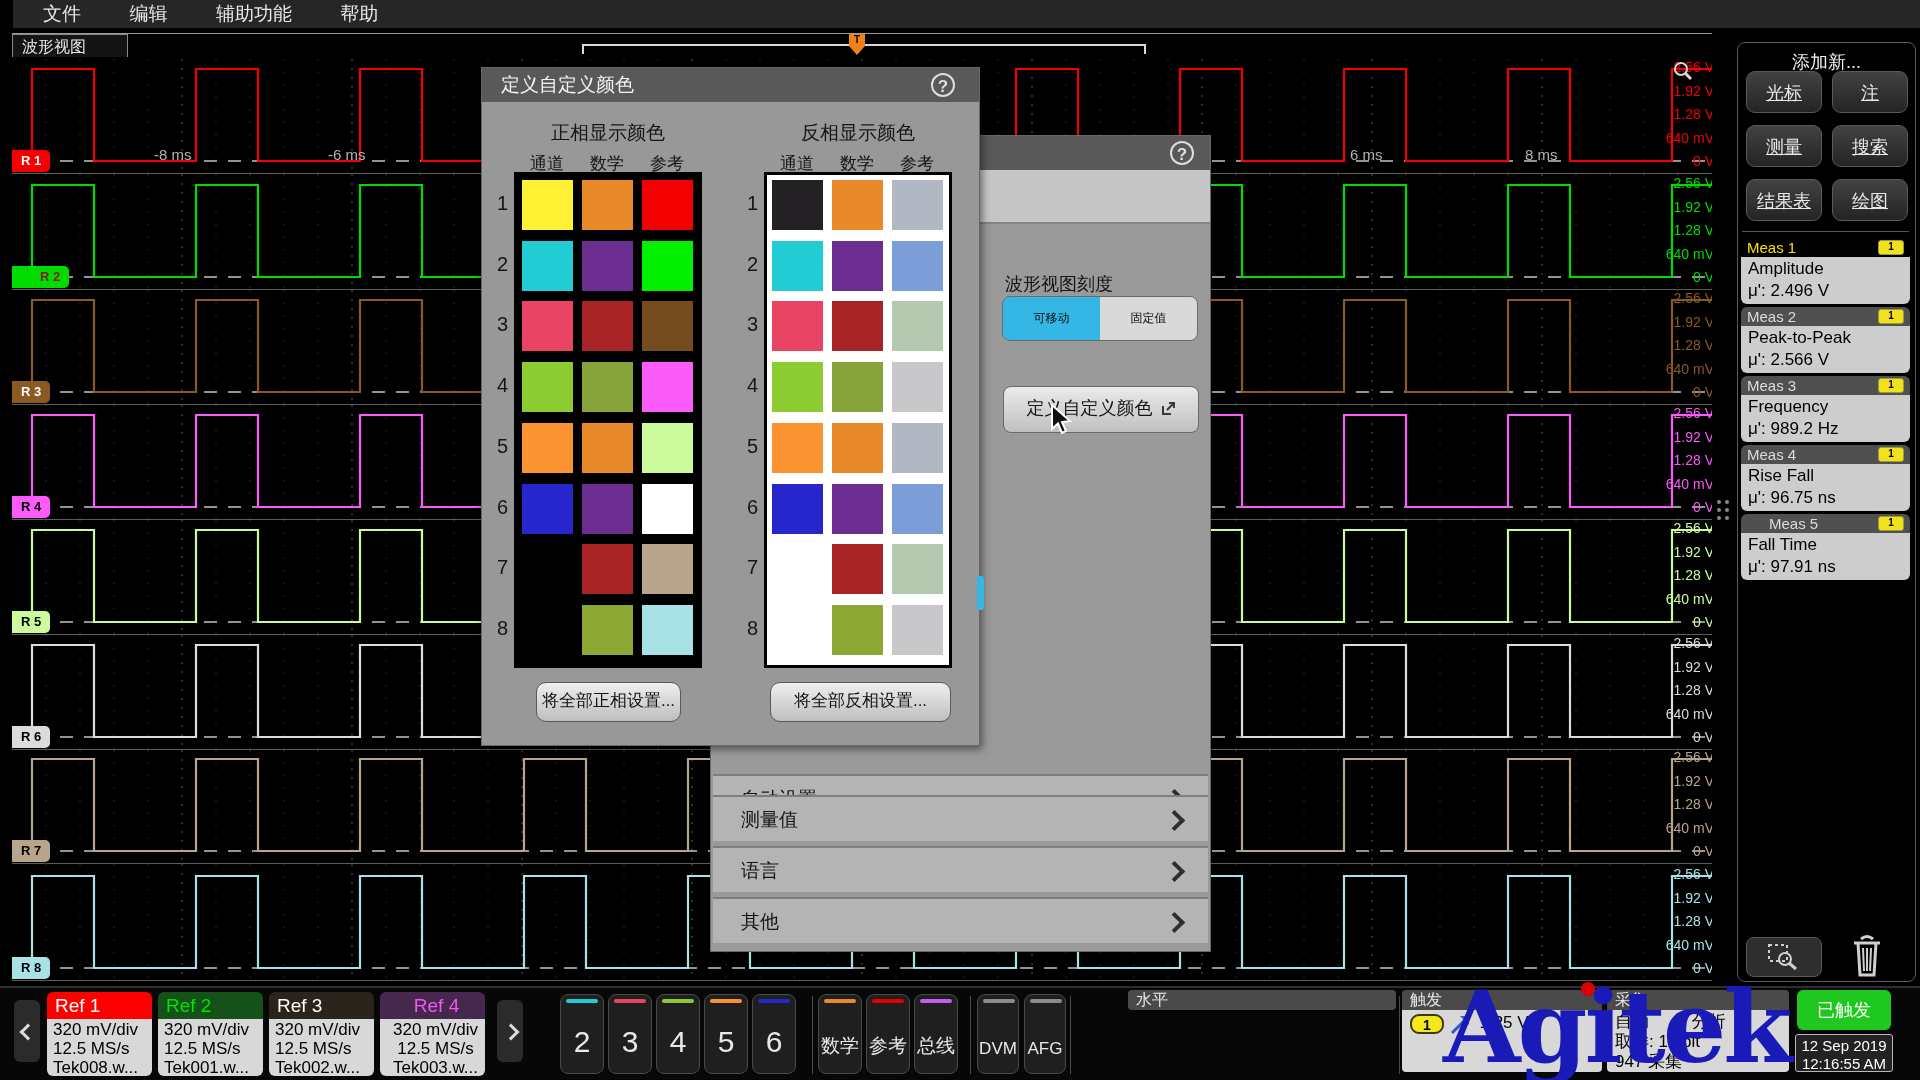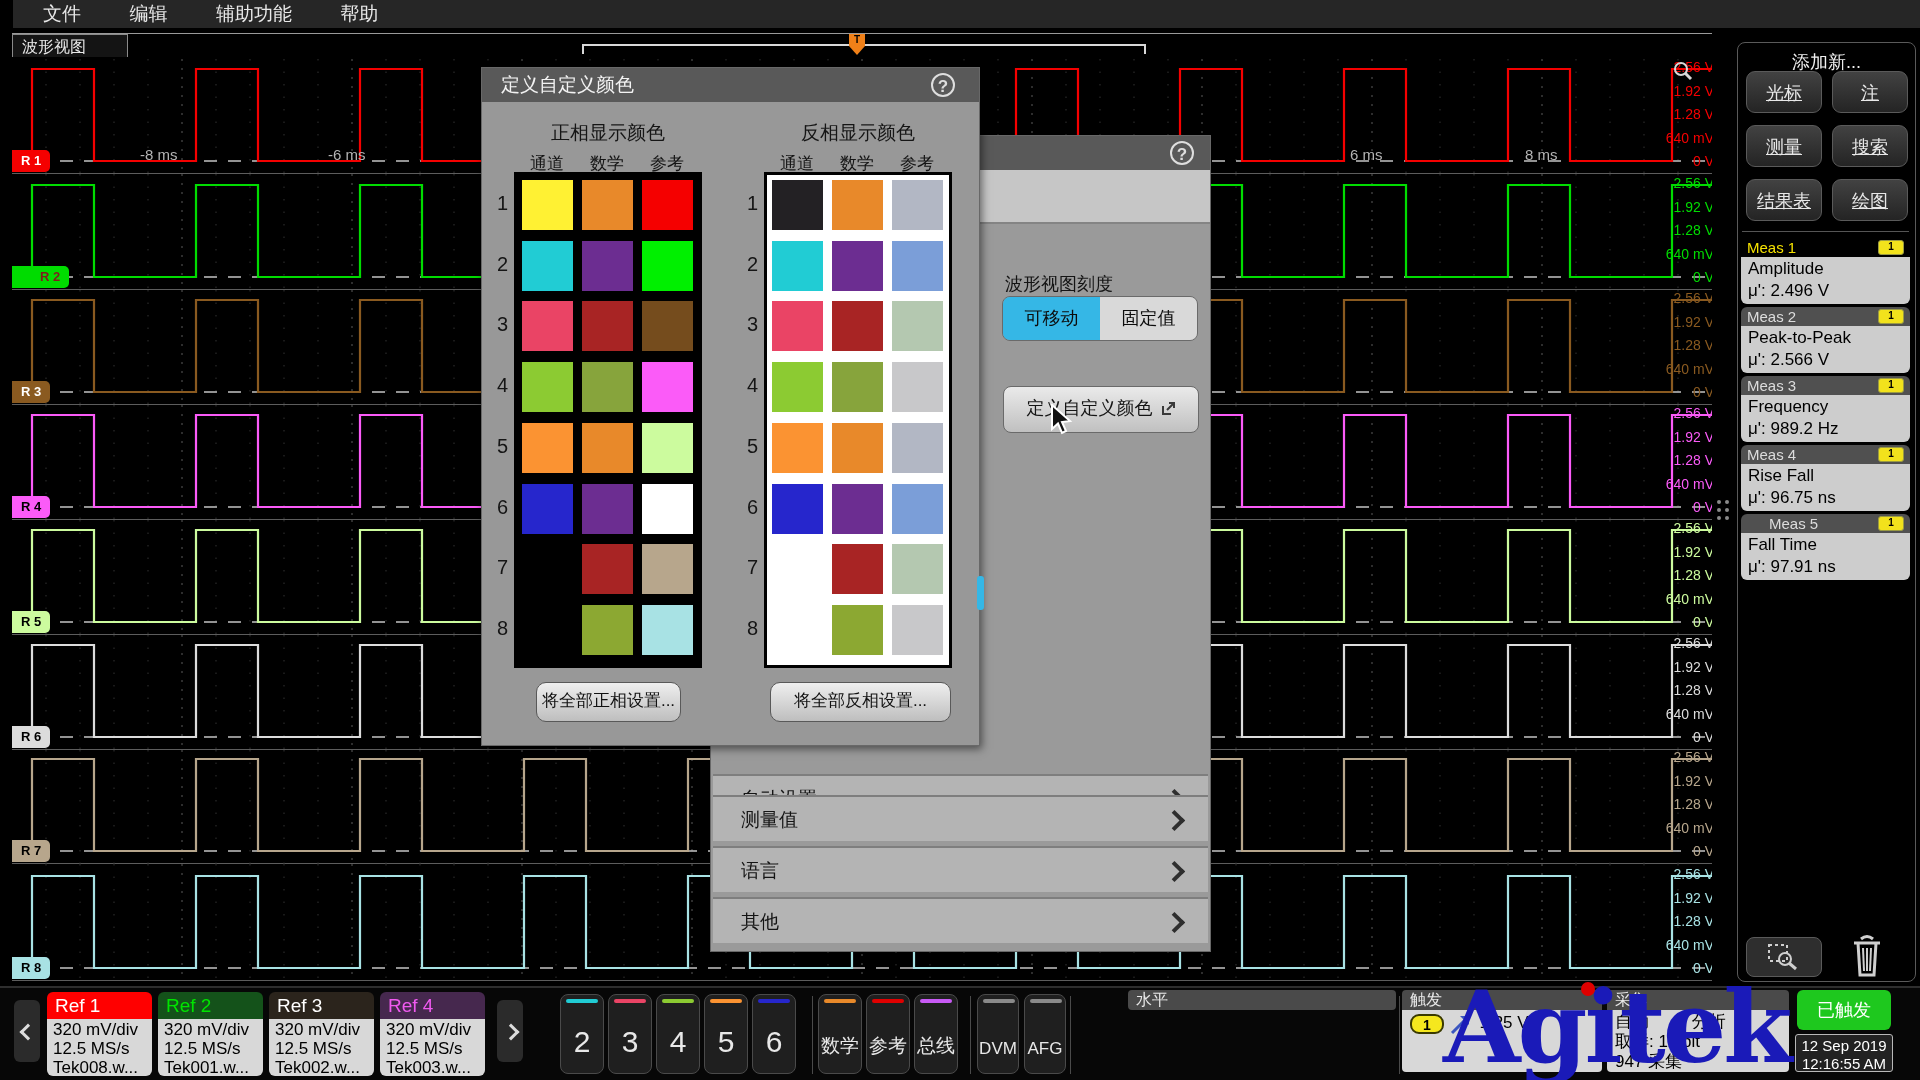--- a/index.html
+++ b/index.html
@@ -35,21 +35,21 @@
   .row-num{position:absolute;font-size:20px;color:#151515;width:22px;text-align:right;}
   .swatch-table{position:absolute;width:188px;height:496px;box-sizing:border-box;}
   .swatch{position:absolute;width:51px;height:50px;}
   .dlg-btn{position:absolute;height:38px;background:linear-gradient(#EFEFEF,#BEBEBE);border:1px solid #595959;
     border-radius:10px;font-size:17px;color:#111;text-align:center;line-height:36px;}
   #settings-panel{left:710px;top:135px;width:499px;height:815px;background:#9A9A9A;border:1px solid #686868;z-index:5;}
   #settings-tabband{position:absolute;left:0;top:34px;width:100%;height:52px;background:#C6C6C6;border-bottom:2px solid #848484;}
   #scale-mode-label{position:absolute;left:294px;top:136px;font-size:18px;color:#141414;}
   .toggle{position:absolute;left:291px;top:160px;width:194px;height:43px;border:1px solid #6a6a6a;border-radius:8px;
     overflow:hidden;display:flex;}
-  .toggle>div{flex:1;font-size:18px;color:#0c0c0c;text-align:center;line-height:43px;}
+  .toggle>div{flex:1;font-size:12px;color:#0c0c0c;text-align:center;line-height:43px;}
   #define-btn{position:absolute;left:292px;top:250px;width:194px;height:45px;background:linear-gradient(#EAEAEA,#C0C0C0);
     border:1px solid #6a6a6a;border-radius:8px;font-size:18px;color:#141414;text-align:center;line-height:43px;}
   #define-btn svg{vertical-align:-2px;margin-left:8px;}
   .set-row{position:absolute;left:2px;width:495px;height:46px;background:#B4B4B4;border-top:2px solid #7e7e7e;
     font-size:19px;color:#141414;line-height:46px;padding-left:28px;box-sizing:border-box;}
   .chev{position:absolute;right:26px;top:16px;width:11px;height:11px;border-top:4px solid #2e2e2e;
     border-right:4px solid #2e2e2e;transform:rotate(45deg);}
   #scroll-ind{left:977px;top:576px;width:7px;height:34px;background:#35B7E6;border-radius:3px;z-index:12;}
   
   #sidebar-box{left:1737px;top:42px;width:177px;height:938px;border:1px solid #5a5a5a;border-radius:8px;background:#000;}
@@ -586,21 +586,21 @@
         <line x1="0" y1="104" x2="1700" y2="104" stroke="#c4c4c4" stroke-width="1.5" stroke-dasharray="13 11"></line>
         <path d="M0,104 L20,104 L20,12 L82,12 L82,104 L184,104 L184,12 L246,12 L246,104 L348,104 L348,12 L410,12 L410,104 L512,104 L512,12 L574,12 L574,104 L676,104 L676,12 L738,12 L738,104 L840,104 L840,12 L902,12 L902,104 L1004,104 L1004,12 L1066,12 L1066,104 L1168,104 L1168,12 L1230,12 L1230,104 L1332,104 L1332,12 L1394,12 L1394,104 L1496,104 L1496,12 L1558,12 L1558,104 L1660,104 L1660,12 L1700,12" fill="none" stroke="#A8E2E4" stroke-width="2.2"></path>
       </svg>
     </div>
     <div class="scale-label" style="color: rgb(168, 226, 228); left: 1632px; top: 832px;">2.56 V</div>
     <div class="scale-label" style="color: rgb(168, 226, 228); left: 1632px; top: 855.5px;">1.92 V</div>
     <div class="scale-label" style="color: rgb(168, 226, 228); left: 1632px; top: 879px;">1.28 V</div>
     <div class="scale-label" style="color: rgb(168, 226, 228); left: 1632px; top: 902.5px;">640 mV</div>
     <div class="scale-label" style="color: rgb(168, 226, 228); left: 1632px; top: 926px;">0 V</div>
     <div class="r-badge" style="top: 923px; background: rgb(168, 226, 228); color: rgb(0, 0, 0);">R 8</div>
-    <div class="time-label" style="left: 128px; top: 112px;">-8 ms</div>
+    <div class="time-label" style="left: 142px; top: 112px;">-8 ms</div>
     <div class="time-label" style="left: 316px; top: 112px;">-6 ms</div>
     <div class="time-label" style="left: 1338px; top: 112px;">6 ms</div>
     <div class="time-label" style="left: 1513px; top: 112px;">8 ms</div>
   </div>
 <div id="wave-tab" class="abs">波形视图</div>
 <div id="bracket" class="abs"></div>
 <div id="trig-flag" class="abs">T</div>
 <div id="trig-tri" class="abs"></div>
 <svg id="wave-mag" class="abs" width="22" height="22">
   <circle cx="9" cy="9" r="6" fill="none" stroke="#d8d8d8" stroke-width="2"></circle>
@@ -819,21 +819,21 @@
         </div>
       </div>
       <div class="ref-badge" style="left: 269px;">
         <div class="ref-head" style="background: rgb(43, 36, 28); color: rgb(255, 255, 255);">Ref 3</div>
         <div class="ref-body">
           <div>320 mV/div</div>
           <div>12.5 MS/s</div>
           <div>Tek002.w...</div>
         </div>
       </div>
-      <div class="ref-badge" style="left: 380px;">
+      <div class="ref-badge" style="left: 380px; text-align: center;">
         <div class="ref-head" style="background: rgb(70, 40, 78); color: rgb(240, 90, 240);">Ref 4</div>
         <div class="ref-body">
           <div>320 mV/div</div>
           <div>12.5 MS/s</div>
           <div>Tek003.w...</div>
         </div>
       </div>
     </div>
   <div class="nav-btn" style="left:497px;">
     <div class="nav-chev" style="transform:rotate(45deg);"></div>

